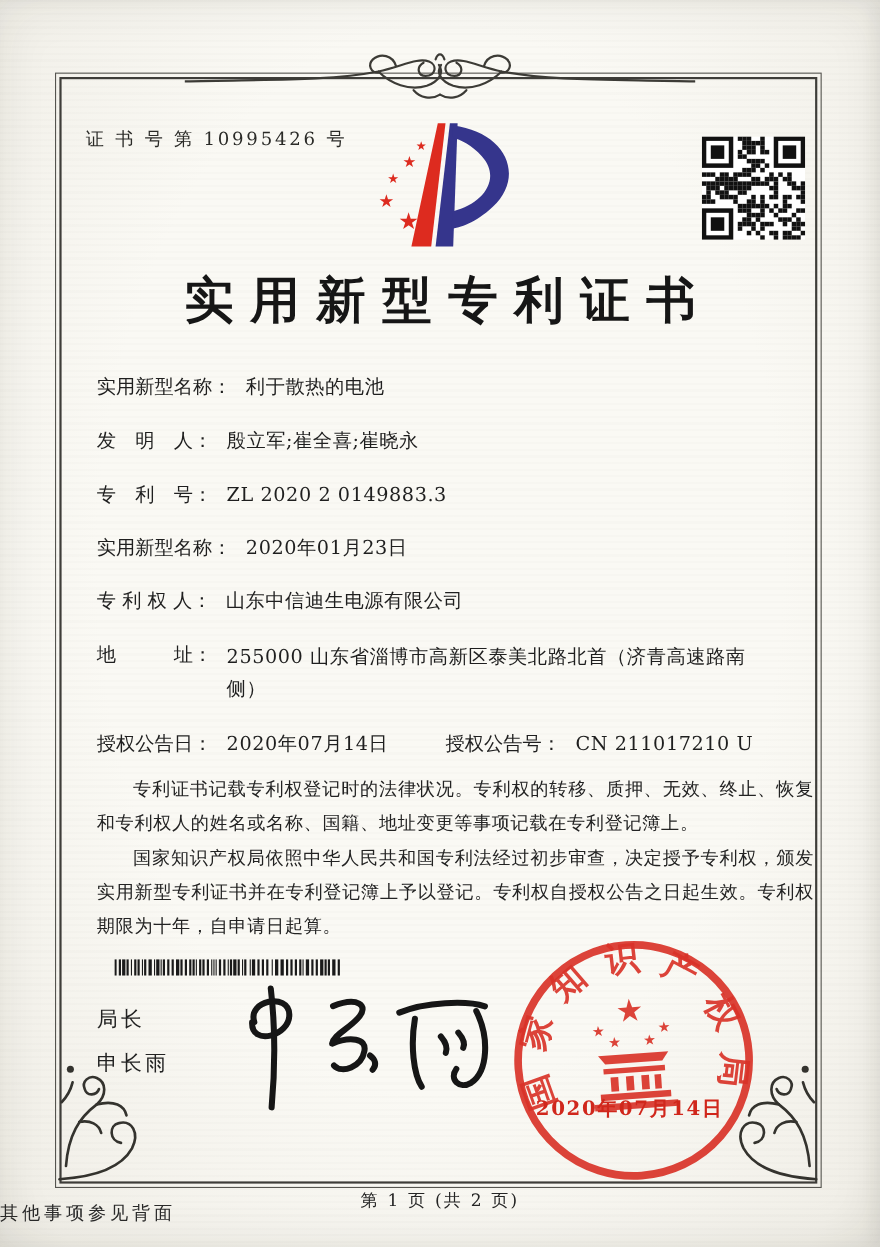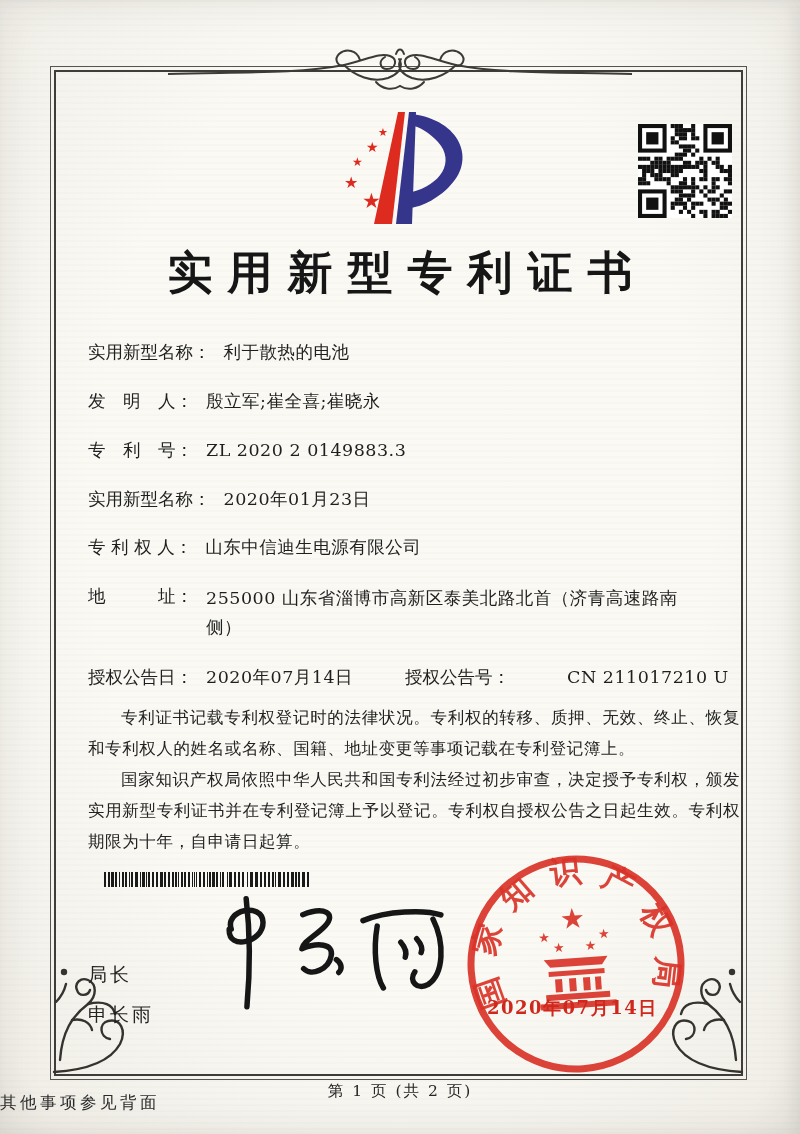--- a/index.html
+++ b/index.html
@@ -20,26 +20,26 @@
   .logo{position:absolute;left:322px;top:104px;width:156px;height:134px;}
   .qr{position:absolute;left:638px;top:124px;width:94px;height:94px;}
   .title{position:absolute;left:0;right:0;top:243px;text-align:center;
     font-size:45px;font-weight:700;letter-spacing:15px;text-indent:15px;color:#161616;}
   .content{position:absolute;left:88px;top:340px;width:652px;}
   .frow{display:flex;margin-bottom:24px;font-size:17.5px;line-height:1.42;}
   .flabel{white-space:pre;margin-right:13px;flex:none;}
   .fvalue{letter-spacing:.5px;}
   .addr .fvalue{max-width:505px;line-height:1.62;}
   .grant{display:flex;margin-bottom:0;}
-  .grant .pair2{margin-left:52px;display:flex;gap:44px;}
+  .grant .pair2{margin-left:52px;display:flex;}
   .body-text{margin-top:12px;}
   .body-text p{margin:0;font-size:16.5px;line-height:1.88;letter-spacing:.6px;
     text-align:justify;text-indent:2em;color:#232323;}
   .barcode{position:absolute;left:104px;top:872px;width:206px;height:15px;}
-  .signer{position:absolute;left:88px;top:962px;font-size:19px;letter-spacing:3px;color:#222;}
+  .signer{position:absolute;left:88px;top:914px;font-size:19px;letter-spacing:3px;color:#222;}
   .signer .s1{margin-bottom:14px;}
   .signature{position:absolute;left:198px;top:890px;width:250px;height:120px;transform:rotate(-2deg);}
   .seal{position:absolute;left:462px;top:850px;width:228px;height:228px;opacity:.93;
     filter:saturate(1.05);transform:rotate(-4deg);}
   .seal-date{position:absolute;left:487px;top:996px;font-size:18px;font-weight:600;
     letter-spacing:1.5px;color:var(--seal-red,#d0271c);}
   .page-num{position:absolute;left:0;right:0;top:1081px;text-align:center;
     font-size:15.5px;letter-spacing:2px;color:#252525;}
   .back-note{position:absolute;left:0;right:0;top:1092px;text-align:left;
     font-size:16.5px;letter-spacing:3.5px;color:#2a2a2a;}
@@ -80,20 +80,21 @@
     <g stroke="#34332e" fill="none" stroke-width="2.4" stroke-linecap="round">
       <path d="M2,112 C34,110 58,102 68,84 C75,70 68,58 56,61 C47,63 47,77 58,79"></path>
       <path d="M8,100 C10,72 20,56 36,44 C45,36 45,24 36,20 C29,17 22,23 25,30 C27,37 36,36 38,30"></path>
       <path d="M36,44 C52,40 61,45 63,54"></path>
       <path d="M20,60 C30,58 38,62 40,70"></path>
       <path d="M14,24 C12,32 8,38 4,42"></path>
     </g>
     <circle cx="12" cy="12" r="3.2" fill="#34332e"></circle>
   </svg>
 
+  <div class="cert-no">证 书 号 第 10995426 号</div>
 
   <svg class="logo" viewBox="0 0 156 134">
     <polygon points="76,8 83,8 70,120 52,120" fill="#dd2b1f"></polygon>
     <polygon points="87,8 94,8 90,120 74,120" fill="#35358c"></polygon>
     <path d="M90,10 C138,16 156,56 126,84 C110,99 96,103 88,104 L90,88 C118,81 134,58 116,38 C107,28 97,23 89,21 Z" fill="#35358c"></path>
     <text class="star" x="56" y="32" font-size="11" fill="#dd2b1f">★</text>
     <text class="star" x="44" y="48" font-size="14" fill="#dd2b1f">★</text>
     <text class="star" x="30" y="62" font-size="12" fill="#dd2b1f">★</text>
     <text class="star" x="22" y="84" font-size="16" fill="#dd2b1f">★</text>
     <text class="star" x="40" y="104" font-size="21" fill="#dd2b1f">★</text>

